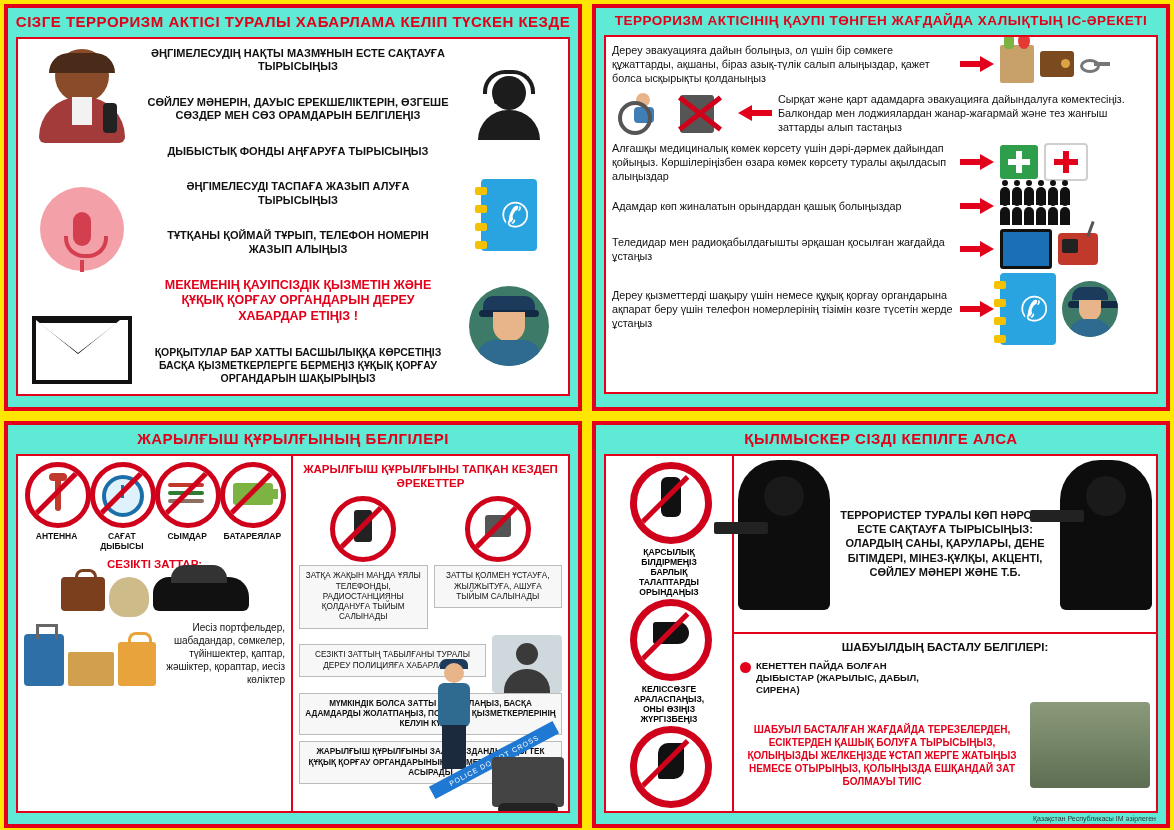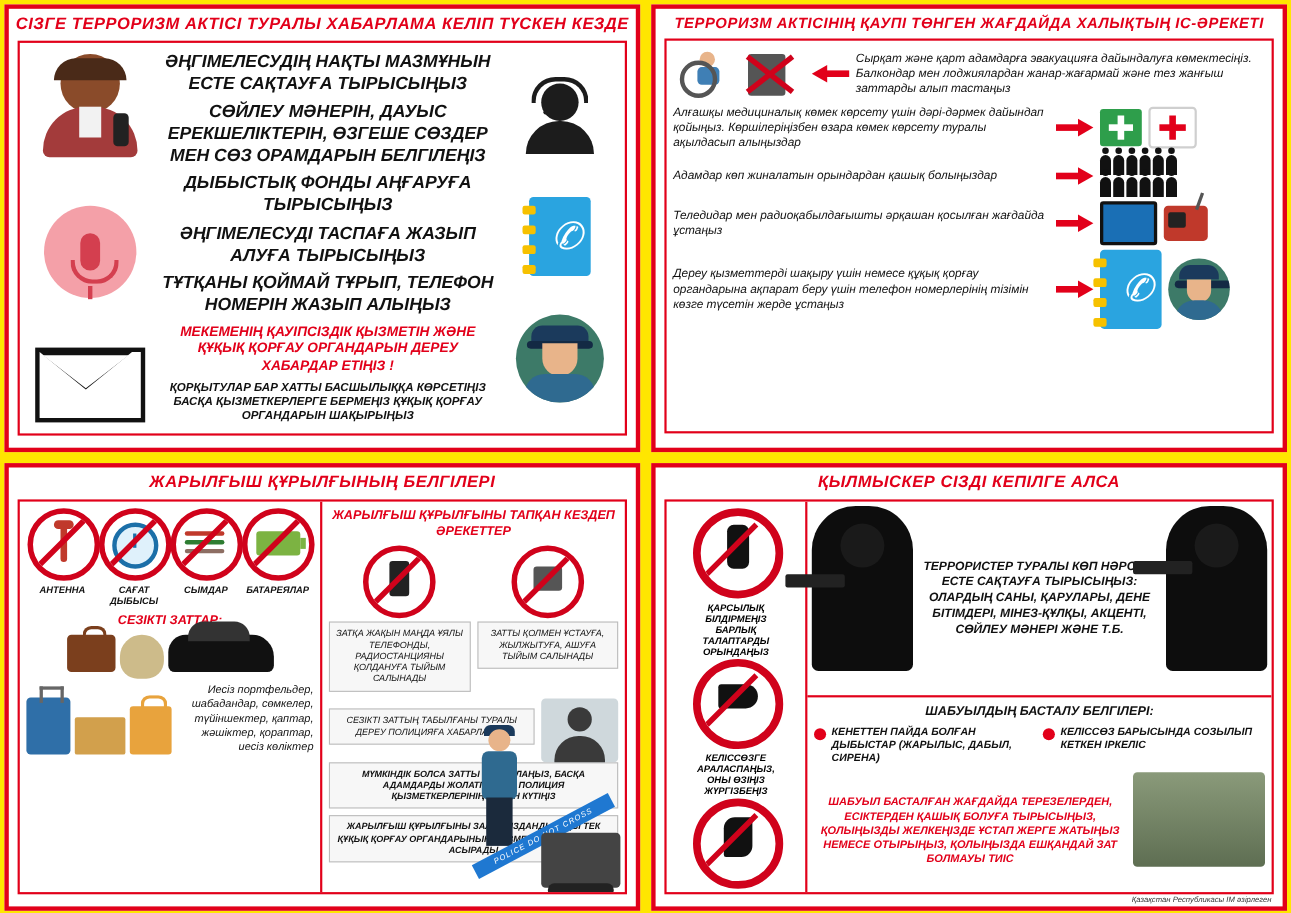--- a/index.html
+++ b/index.html
@@ -14,26 +14,25 @@
     background:#ffe600;
     box-sizing:border-box;
     display:grid;
     grid-template-columns:586px 586px;
     grid-template-rows:415px 415px;
     gap:2px;
     padding:0;
   }
   .quad{
     position:relative;
-    background:#ffffff;
+    background:#5eead4;
     border:4px solid #e2001a;
     box-sizing:border-box;
     margin:4px;
     overflow:hidden;
-    font-style:italic;
   }
   .quad-title{
     text-align:center;
     font-weight:bold;
     color:#e2001a;
     font-size:15px;
     letter-spacing:.5px;
     padding:6px 4px 4px 4px;
     line-height:1.1;
   }
@@ -52,21 +51,21 @@
     display:grid;
     grid-template-columns:120px 1fr 110px;
     height:100%;
     box-sizing:border-box;
     padding:6px 4px;
   }
   .q1-left{display:flex;flex-direction:column;align-items:center;justify-content:space-between;padding:4px 0;}
   .q1-right{display:flex;flex-direction:column;align-items:center;justify-content:space-around;padding:4px 0;}
   .q1-mid{display:flex;flex-direction:column;align-items:center;justify-content:space-between;padding:2px 4px;}
   .t{
-    text-align:center;font-weight:bold;font-size:16px;color:#111;line-height:1.25;
+    text-align:center;font-weight:bold;font-size:11px;color:#111;line-height:1.25;
   }
   .t.red{color:#e2001a;font-size:12.5px;}
   .t.small{font-size:10.5px;}
   
   .op-head{width:54px;height:54px;border-radius:50%;background:#8a4b2a;position:relative;margin:0 auto;}
   .op-head:after{content:"";position:absolute;left:-6px;top:4px;width:66px;height:20px;background:#4a2a18;border-radius:30px 30px 0 0;}
   .op-body{width:86px;height:46px;background:#a33b3b;border-radius:40px 40px 6px 6px;margin:-6px auto 0;position:relative;}
   .op-body:before{content:"";position:absolute;left:33px;top:0;width:20px;height:28px;background:#f2f2f2;}
   .phone-hand{position:absolute;right:8px;top:6px;width:14px;height:30px;background:#222;border-radius:4px;}
   
@@ -256,20 +255,29 @@
           </div>
         </div>
       </div>
     </div>
   </div>
 
   <div class="quad">
     <div class="quad-title small">ТЕРРОРИЗМ АКТІСІНІҢ ҚАУПІ ТӨНГЕН ЖАҒДАЙДА ХАЛЫҚТЫҢ ІС-ӘРЕКЕТІ</div>
     <div class="inner">
       <div class="q2">
+        <div class="row">
+          <div class="txt">Дереу эвакуацияға дайын болыңыз, ол үшін бір сөмкеге құжаттарды, ақшаны, біраз азық-түлік салып алыңыздар, қажет болса ысқырықты қолданыңыз</div>
+          <div class="arrow"></div>
+          <div class="icons">
+            <div class="bag"></div>
+            <div class="wallet"></div>
+            <div class="keys"></div>
+          </div>
+        </div>
 
         <div class="row">
           <div class="icons" style="flex:0 0 120px;">
             <div class="wheelchair">
                 <div class="p"></div>
                 <div class="b"></div>
                 <div class="w"></div>
               </div>
             <div class="crossed-box">
                 <div class="el"></div>
@@ -480,24 +488,20 @@
               </div>
           </div>
 
           <div class="bottomright">
             <div class="hdr">ШАБУЫЛДЫҢ  БАСТАЛУ  БЕЛГІЛЕРІ:</div>
             <div class="bullets">
               <div class="bullet">
                 <span class="dot"></span>
                 <span class="bt">КЕНЕТТЕН ПАЙДА БОЛҒАН ДЫБЫСТАР (ЖАРЫЛЫС, ДАБЫЛ, СИРЕНА)</span>
               </div>
-              <div class="bullet">
-                <span class="dot"></span>
-                <span class="bt">КЕЛІССӨЗ БАРЫСЫНДА СОЗЫЛЫП КЕТКЕН ІРКЕЛІС</span>
-              </div>
             </div>
             <div style="display:flex;align-items:flex-end;gap:6px;margin-top:6px;">
               <div class="redtext" style="flex:1;">ШАБУЫЛ БАСТАЛҒАН ЖАҒДАЙДА ТЕРЕЗЕЛЕРДЕН, ЕСІКТЕРДЕН ҚАШЫҚ БОЛУҒА ТЫРЫСЫҢЫЗ, ҚОЛЫҢЫЗДЫ ЖЕЛКЕҢІЗДЕ ҰСТАП ЖЕРГЕ ЖАТЫҢЫЗ НЕМЕСЕ ОТЫРЫҢЫЗ, ҚОЛЫҢЫЗДА ЕШҚАНДАЙ ЗАТ БОЛМАУЫ ТИІС</div>
               <div class="soldiers"></div>
             </div>
           </div>
         </div>
       </div>
     </div>
     <div class="credit">Қазақстан Республикасы ІМ әзірлеген</div>

